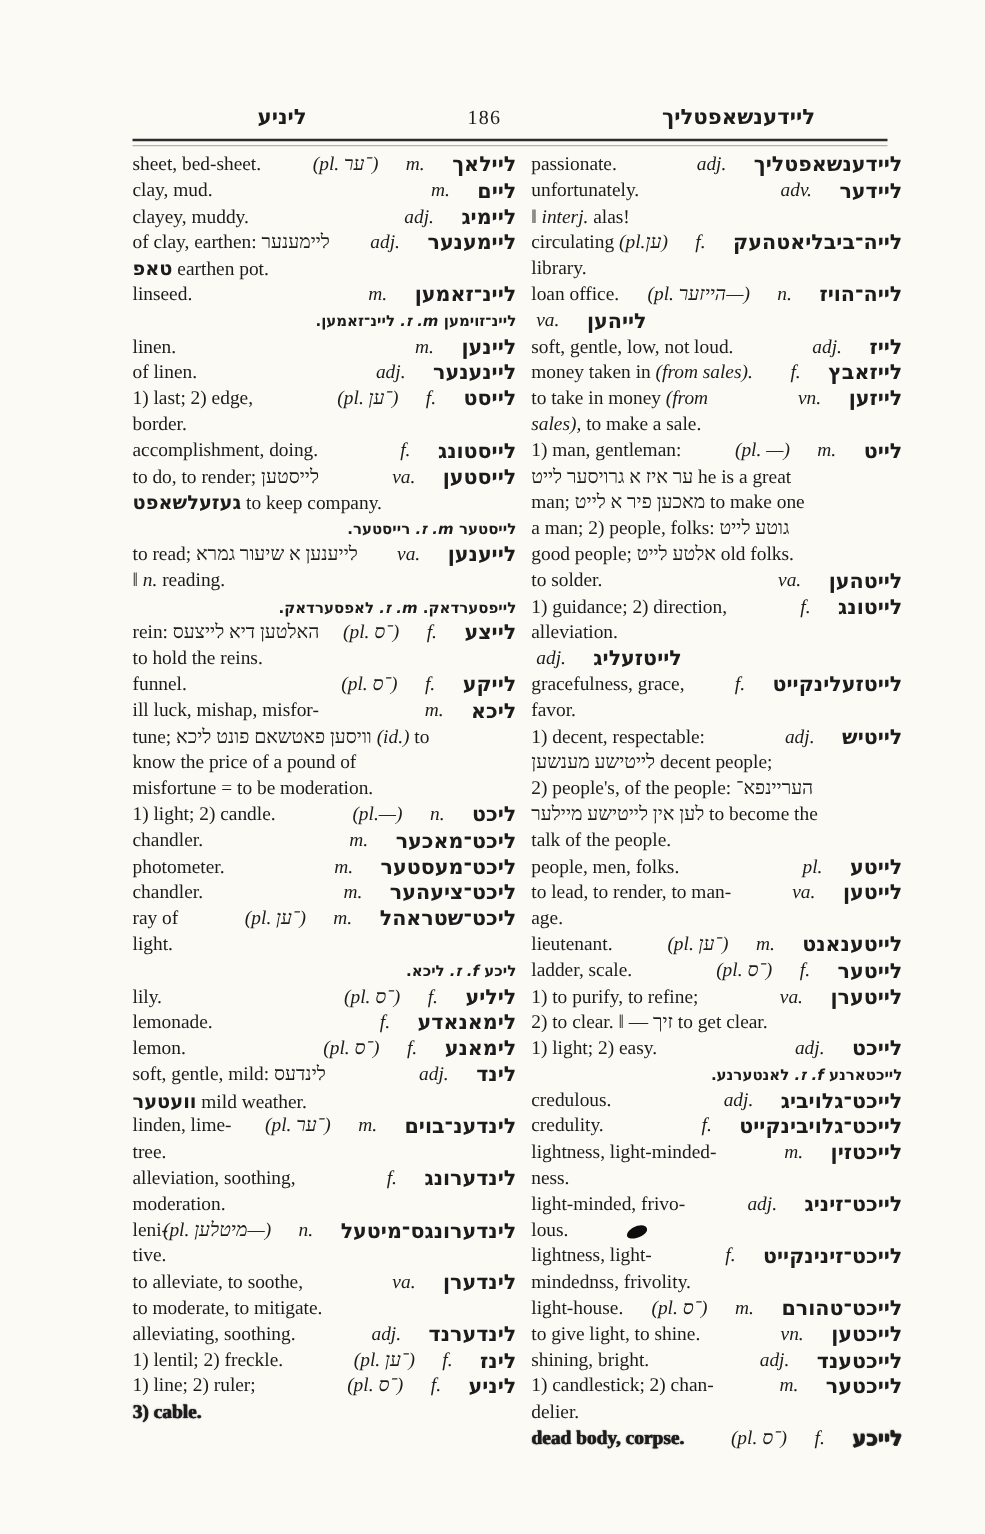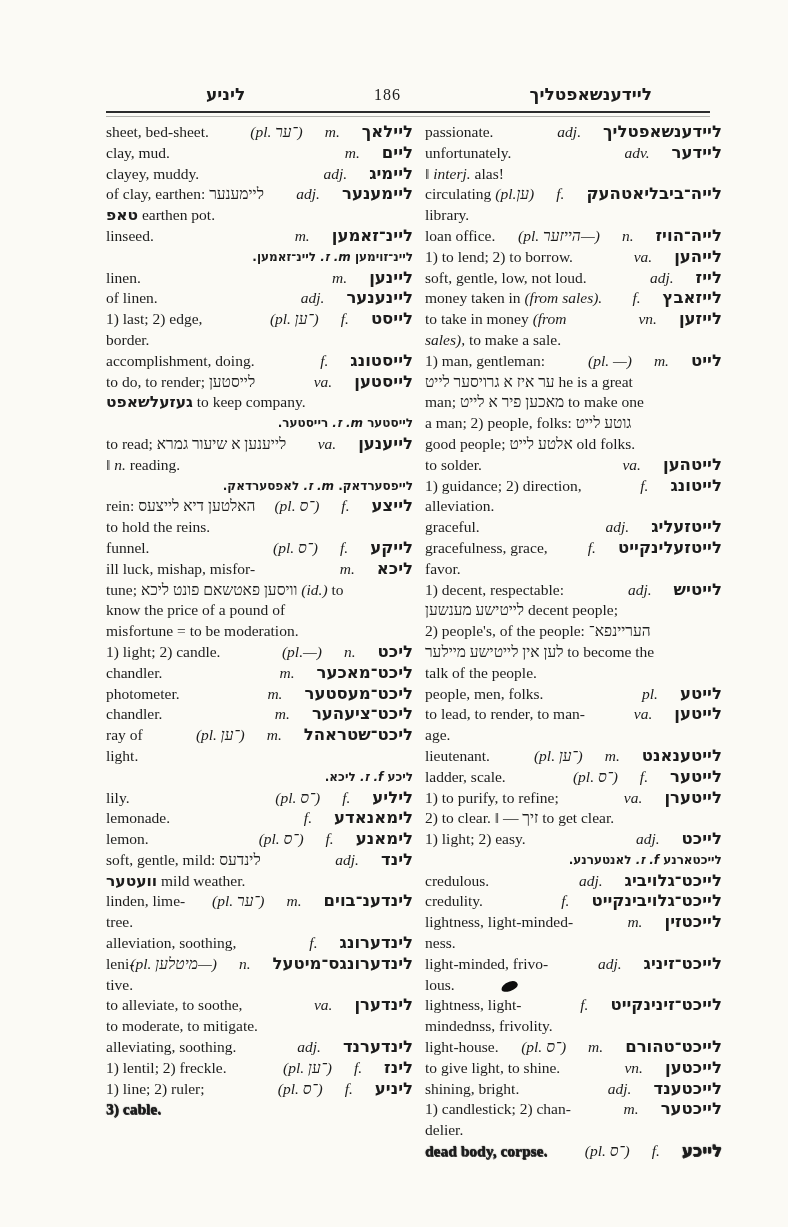--- a/index.html
+++ b/index.html
@@ -249,20 +249,21 @@
           </span>
         </div>
         <div class="line cont">tree.</div>
         <div class="line">
           <span class="eng">alleviation, soothing,</span>
           <span class="rg">
             <span class="pos">f.</span>
             <span class="heb">לינדערונג</span>
           </span>
         </div>
+        <div class="line cont">moderation.</div>
         <div class="line">
           <span class="eng">leni-</span>
           <span class="rg">
             <span class="mid">(pl. מיטלען—)</span>
             <span class="pos">n.</span>
             <span class="heb">לינדערונגס־מיטעל</span>
           </span>
         </div>
         <div class="line cont">tive.</div>
         <div class="line">
@@ -326,21 +327,20 @@
         <div class="line cont">library.</div>
         <div class="line">
           <span class="eng">loan office.</span>
           <span class="rg">
             <span class="mid">(pl. הייזער—)</span>
             <span class="pos">n.</span>
             <span class="heb">לייה־הויז</span>
           </span>
         </div>
         <div class="line">
-          <span class="eng">1) to lend; 2) to borrow.</span>
           <span class="rg">
             <span class="pos">va.</span>
             <span class="heb">לייהען</span>
           </span>
         </div>
         <div class="line">
           <span class="eng">soft, gentle, low, not loud.</span>
           <span class="rg">
             <span class="pos">adj.</span>
             <span class="heb">לייז</span>
@@ -382,21 +382,20 @@
         </div>
         <div class="line">
           <span class="eng">1) guidance; 2) direction,</span>
           <span class="rg">
             <span class="pos">f.</span>
             <span class="heb">לייטונג</span>
           </span>
         </div>
         <div class="line cont">alleviation.</div>
         <div class="line">
-          <span class="eng">graceful.</span>
           <span class="rg">
             <span class="pos">adj.</span>
             <span class="heb">לייטזעליג</span>
           </span>
         </div>
         <div class="line">
           <span class="eng">gracefulness, grace,</span>
           <span class="rg">
             <span class="pos">f.</span>
             <span class="heb">לייטזעלינקייט</span>

